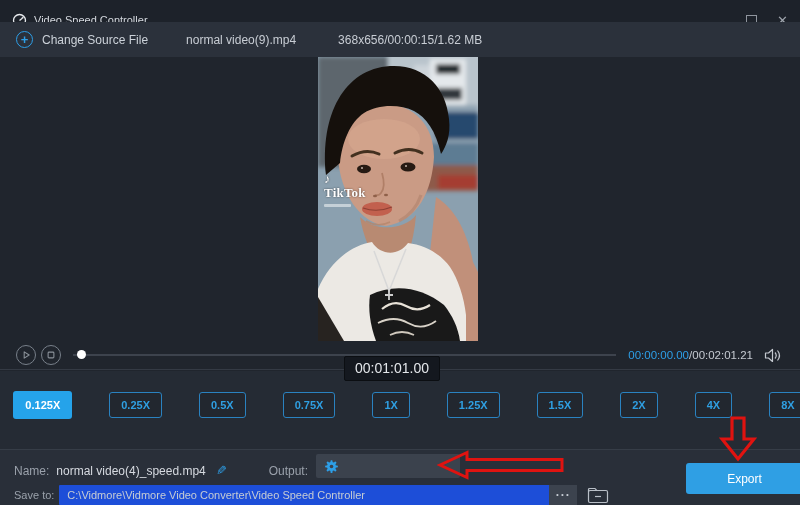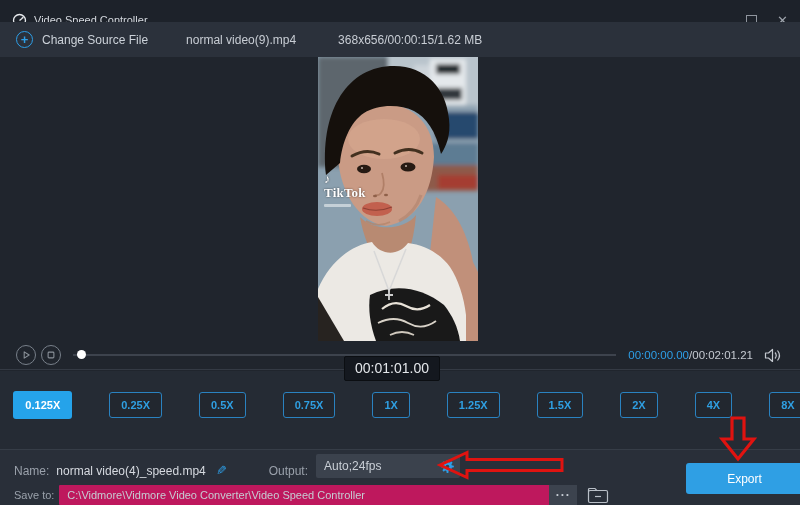--- a/index.html
+++ b/index.html
@@ -68,21 +68,21 @@
   .lbl { font-size:12px; color:#9aa1ab; }
   .name-value { margin-left:7px; font-size:12px; color:#d6dae0; }
   .pencil { margin-left:10px; color:#2d9fe8; font-size:13px; display:inline-block; transform:scaleX(-1); }
   .output-label { margin-left:42px; }
   .output-field { margin-left:8px; width:144px; height:24px; background:#3b424d; border-radius:2px;
                   display:flex; align-items:center; padding:0 5px 0 8px; }
   .output-input { flex:1; min-width:0; background:transparent; border:none; outline:none;
                   color:#c9cfd6; font-size:12px; font-family:inherit; }
   .gear { flex:none; display:flex; }
   .row2 { position:absolute; top:35px; left:0; height:20px; display:flex; align-items:center; padding-left:14px; }
-  .save-field { margin-left:5px; width:518px; height:20px; background:#be185d; border-radius:1px;
+  .save-field { margin-left:5px; width:518px; height:20px; background:#1d4ed8; border-radius:1px;
                 display:flex; align-items:center; padding-left:8px; }
   .save-input { flex:1; min-width:0; background:transparent; border:none; outline:none;
                 color:#c6ccd3; font-size:11px; font-family:inherit; }
   .more-btn { flex:none; width:28px; height:20px; background:#3c434e; border:none; color:#c6ccd3;
               font-size:12px; font-weight:bold; display:flex; align-items:center; justify-content:center;
               letter-spacing:1px; font-family:inherit; }
   .folder-btn { margin-left:10px; background:transparent; border:none; display:flex; align-items:center; }
   .export-btn { position:absolute; left:686px; top:13px; width:117px; height:31px; background:#2f9fe4;
                 border:none; border-radius:3px; color:#fff; font-size:12px; font-family:inherit; }
 
@@ -227,21 +227,20 @@
     <button class="speed-btn">8X</button>
   </div>
 
   <div class="bottom">
     <div class="row1">
       <span class="lbl">Name:</span>
       <span class="name-value">normal video(4)_speed.mp4</span>
       <span class="pencil">✎</span>
       <span class="lbl output-label">Output:</span>
       <div class="output-field">
-        <input class="output-input" readonly="" value="Auto;24fps" style="">
         <span class="gear">
           <svg width="15" height="15" viewBox="0 0 20 20">
             <g fill="#2d9fe8">
               <rect x="8.6" y="1.5" width="2.8" height="17" rx="1"></rect>
               <rect x="8.6" y="1.5" width="2.8" height="17" rx="1" transform="rotate(45 10 10)"></rect>
               <rect x="8.6" y="1.5" width="2.8" height="17" rx="1" transform="rotate(90 10 10)"></rect>
               <rect x="8.6" y="1.5" width="2.8" height="17" rx="1" transform="rotate(135 10 10)"></rect>
               <circle cx="10" cy="10" r="6"></circle>
             </g>
             <circle cx="10" cy="10" r="2.4" fill="#3b424d"></circle>

